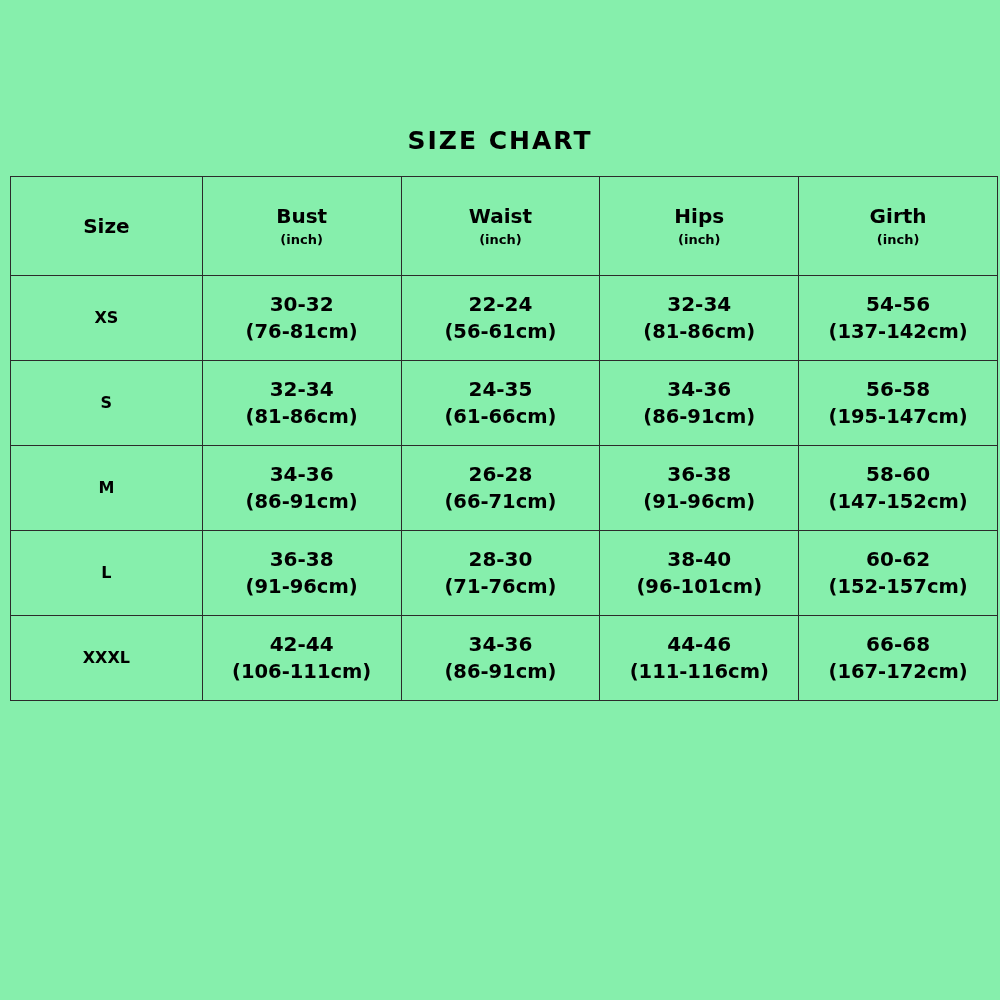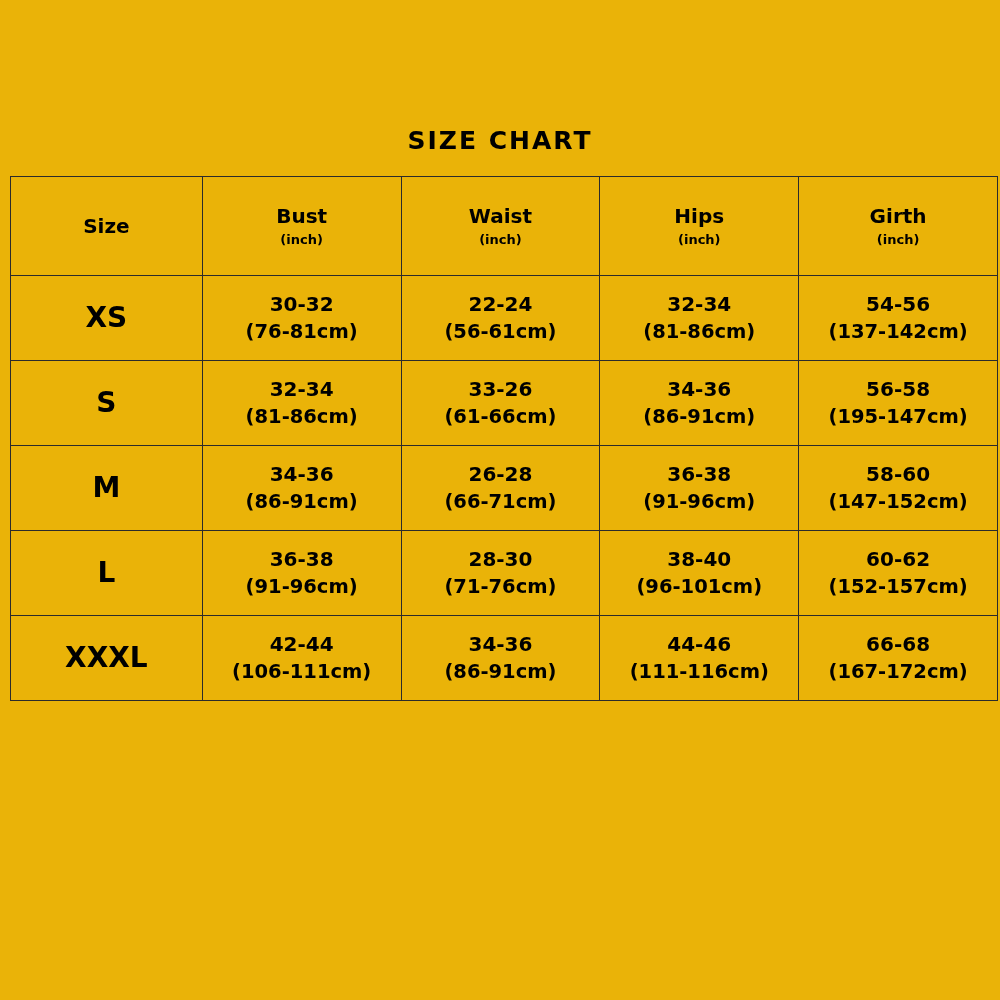--- a/index.html
+++ b/index.html
@@ -12,21 +12,21 @@
     height: 1000px;
     font-family: "DejaVu Sans", sans-serif;
     color: #000000;
     position: relative;
     overflow: hidden;
   }
   .page {
     width: 1000px;
     height: 1000px;
     position: relative;
-    background: #eab308;
+    background: #86efac;
   }
   .chart-title {
     position: absolute;
     top: 126px;
     left: 0;
     width: 1000px;
     text-align: center;
     font-size: 25px;
     font-weight: bold;
     letter-spacing: 2px;
@@ -62,21 +62,21 @@
   }
   thead th.size-head {
     font-size: 20px;
   }
   tbody td {
     height: 84px;
     font-size: 20px;
     line-height: 1.4;
   }
   tbody td.size-cell {
-    font-size: 28px;
+    font-size: 16px;
   }
   .unit {
     display: block;
     font-size: 13px;
     font-weight: bold;
   }
   .sub {
     display: block;
     font-size: 19.5px;
     font-weight: bold;
@@ -148,21 +148,21 @@
           </td>
         </tr>
 
         <tr>
           <td class="size-cell">S</td>
           <td>
             <span class="main-val">32-34</span>
             <span class="sub">(81-86cm)</span>
           </td>
           <td>
-            <span class="main-val">33-26</span>
+            <span class="main-val">24-35</span>
             <span class="sub">(61-66cm)</span>
           </td>
           <td>
             <span class="main-val">34-36</span>
             <span class="sub">(86-91cm)</span>
           </td>
           <td>
             <span class="main-val">56-58</span>
             <span class="sub">(195-147cm)</span>
           </td>

